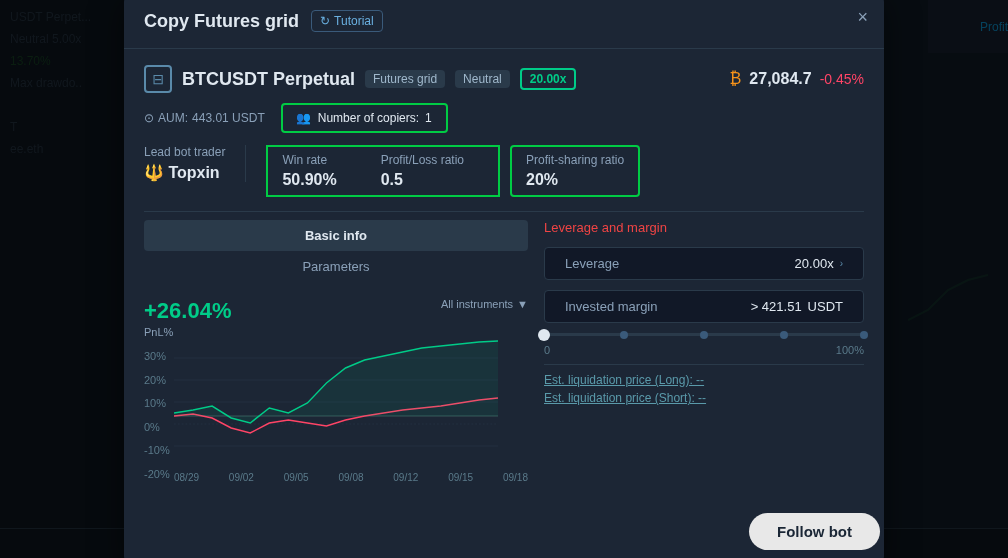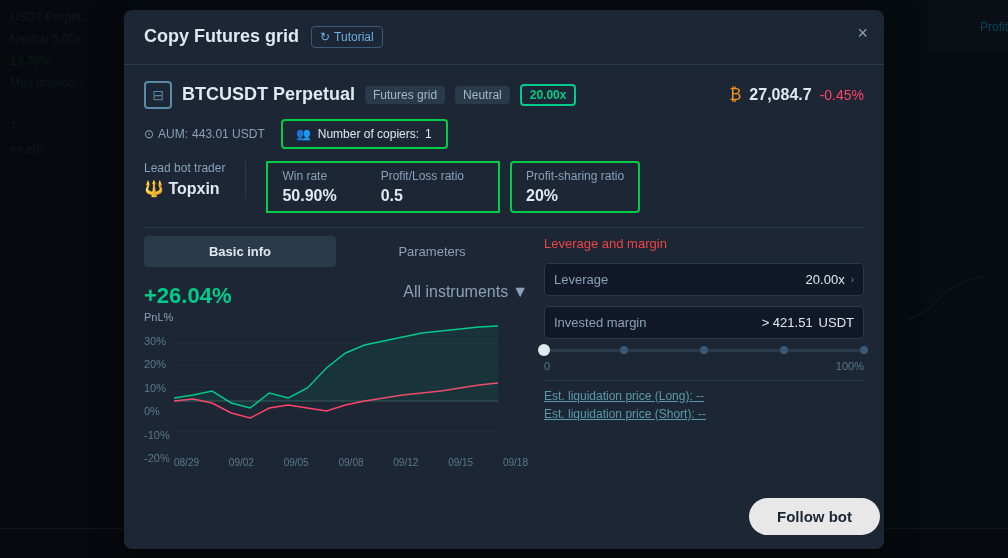--- a/index.html
+++ b/index.html
@@ -247,20 +247,21 @@
       flex: 1;
     }
     .right-panel {
       width: 320px;
     }
 
     
     .tabs {
       display: flex;
       margin-bottom: 16px;
+      flex-direction: column;
     }
     .tab {
       flex: 1;
       text-align: center;
       padding: 8px 0;
       font-size: 13px;
       cursor: pointer;
       border-radius: 4px;
     }
     .tab-active {
@@ -287,21 +288,21 @@
     .pnl-label {
       color: #8aa0b8;
       font-size: 11px;
       margin-top: 2px;
     }
     .instruments-dropdown {
       display: flex;
       align-items: center;
       gap: 4px;
       color: #8aa0b8;
-      font-size: 16px;
+      font-size: 11px;
       cursor: pointer;
     }
     .chart-container {
       position: relative;
       height: 130px;
       background: transparent;
     }
     .chart-svg {
       width: 100%;
       height: 100%;
@@ -330,21 +331,21 @@
       color: #ef4444;
       font-size: 13px;
       margin-bottom: 12px;
     }
     .input-row {
       display: flex;
       align-items: flex-start;
       background: #111827;
       border: 1px solid #2a3a4a;
       border-radius: 4px;
-      padding: 8px 9px;
+      padding: 8px 20px;
       margin-bottom: 10px;
       justify-content: space-between;
     }
     .input-label {
       color: #8aa0b8;
       font-size: 13px;
     }
     .input-value {
       color: #e0e8f0;
       font-size: 13px;

